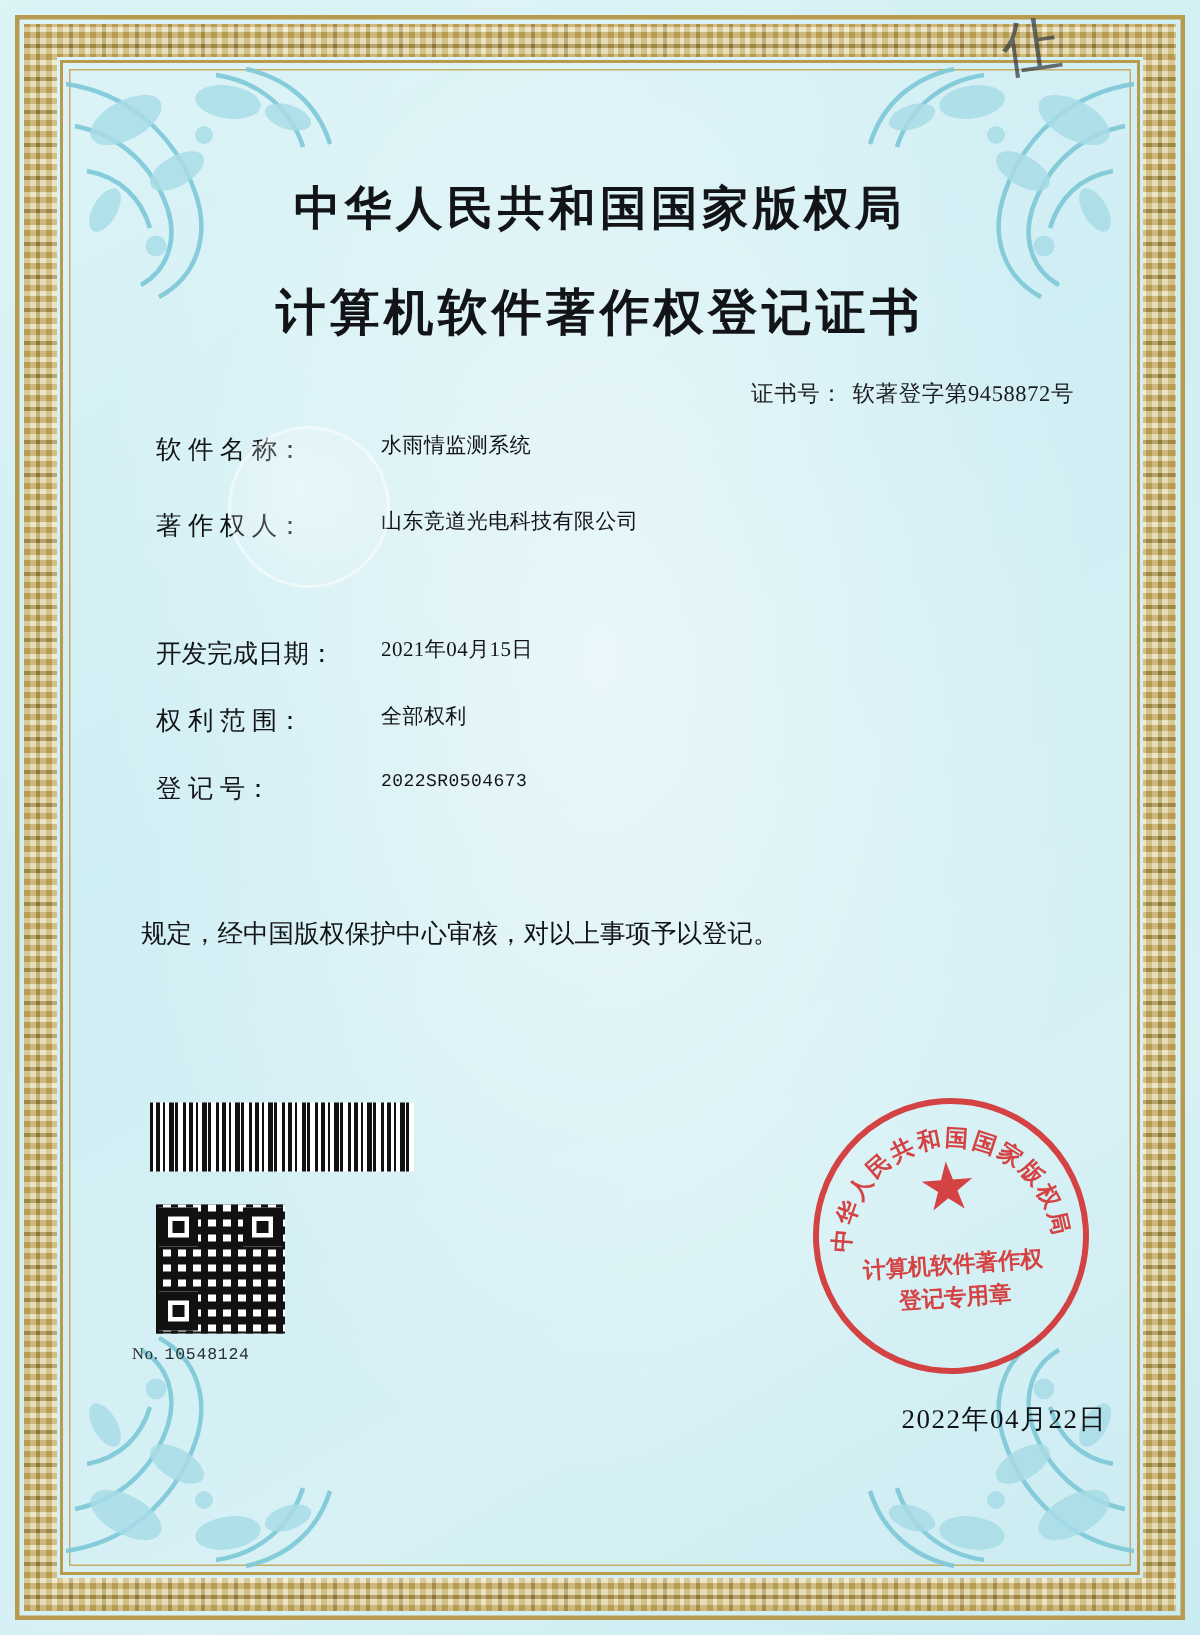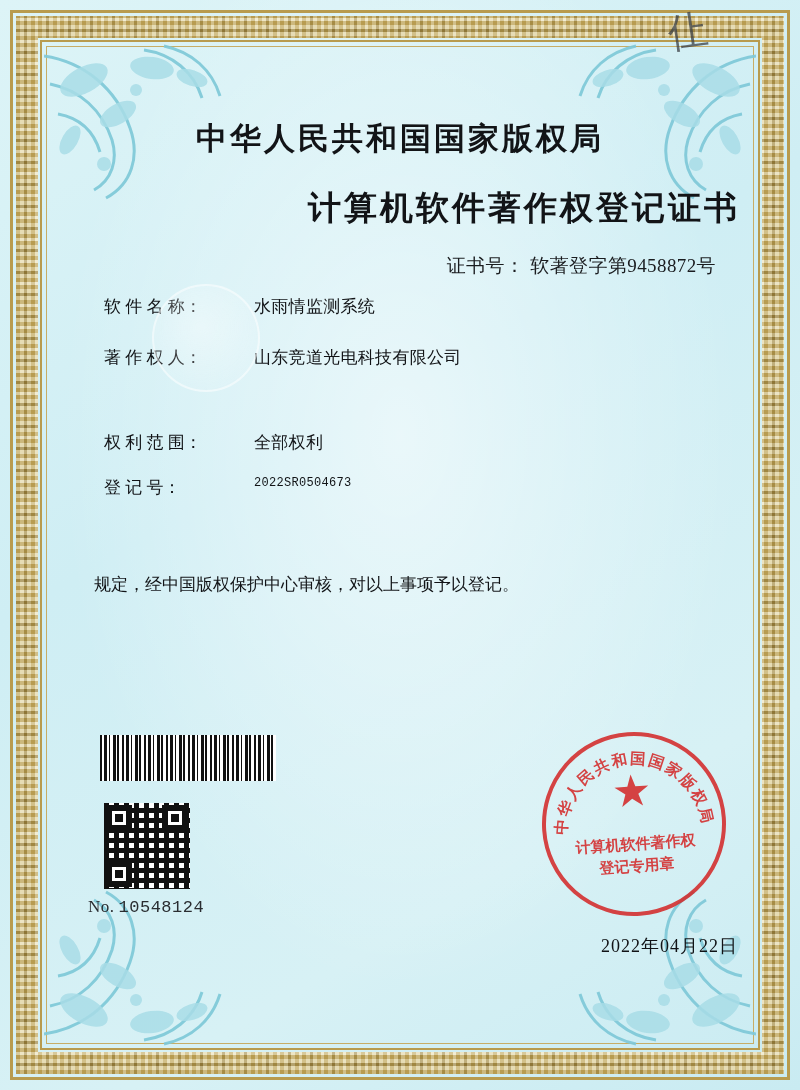--- a/index.html
+++ b/index.html
@@ -123,28 +123,27 @@
     margin-top: 56px;
     font-family: "Liberation Serif", "DejaVu Serif", serif;
   }
   .title-sub {
     font-size: 33px;
     font-weight: bold;
     letter-spacing: 3px;
     color: #121417;
     margin-top: 26px;
     font-family: Liberation Mono, monospace;
-    text-align: right;
   }
 
   .cert-no {
     margin-top: 22px;
     text-align: right;
     padding-right: 24px;
-    font-size: 19px;
+    font-size: 15px;
     color: #1a1c1f;
     letter-spacing: 0.4px;
   }
   .cert-no .cert-no-label { margin-right: 6px; }
 
   
   .watermark {
     position: absolute;
     left: 92px;
     top: 222px;
@@ -169,21 +168,21 @@
   }
   .field-label {
     font-size: 17px;
     color: #111316;
     width: 150px;
     flex: 0 0 150px;
     letter-spacing: 0px;
     white-space: nowrap;
   }
   .field-value {
-    font-size: 17px;
+    font-size: 14px;
     color: #111316;
     letter-spacing: 0.3px;
   }
   .field-value.mono {
     font-family: "Liberation Mono", "DejaVu Sans Mono", monospace;
     font-size: 12px;
   }
   .field-version {
     padding-left: 150px;
     font-size: 16.5px;
@@ -254,21 +253,21 @@
     position: absolute;
     left: 3px; top: 3px;
     width: 8px; height: 8px;
     background: #111;
   }
 
   .serial {
     position: absolute;
     left: 88px;
     top: 897px;
-    font-size: 17px;
+    font-size: 11px;
     color: #2a2d31;
     letter-spacing: 0.5px;
   }
   .serial .serial-no {
     font-family: "Liberation Mono", "DejaVu Sans Mono", monospace;
     margin-left: 4px;
   }
 
   .issue-date {
     position: absolute;
@@ -447,20 +446,24 @@
       <div class="gap-md"></div>
 
       <div class="field-row">
         <span class="field-label">著 作 权 人：</span>
         <span class="field-value">山东竞道光电科技有限公司</span>
       </div>
 
       <div class="gap-lg"></div>
       <div class="gap-md"></div>
 
+      <div class="field-row row-spaced">
+        <span class="field-label">开发完成日期：</span>
+        <span class="field-value">2021年04月15日</span>
+      </div>
 
 
 
       <div class="field-row row-spaced">
         <span class="field-label">权 利 范 围：</span>
         <span class="field-value">全部权利</span>
       </div>
 
       <div class="field-row">
         <span class="field-label">登 记 号：</span>

